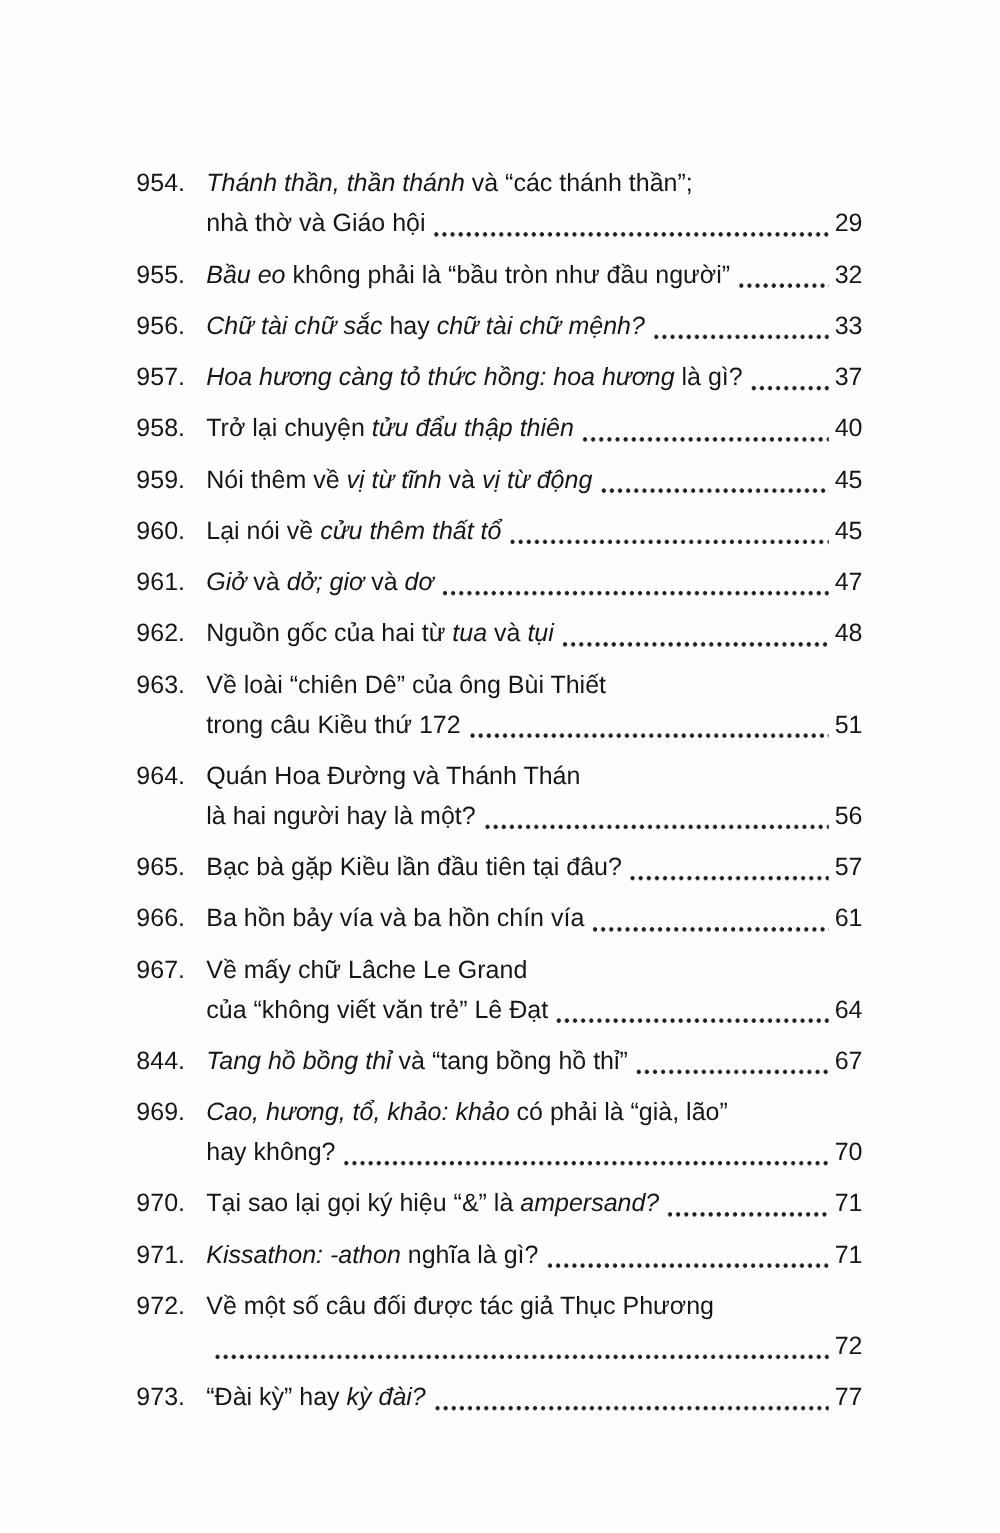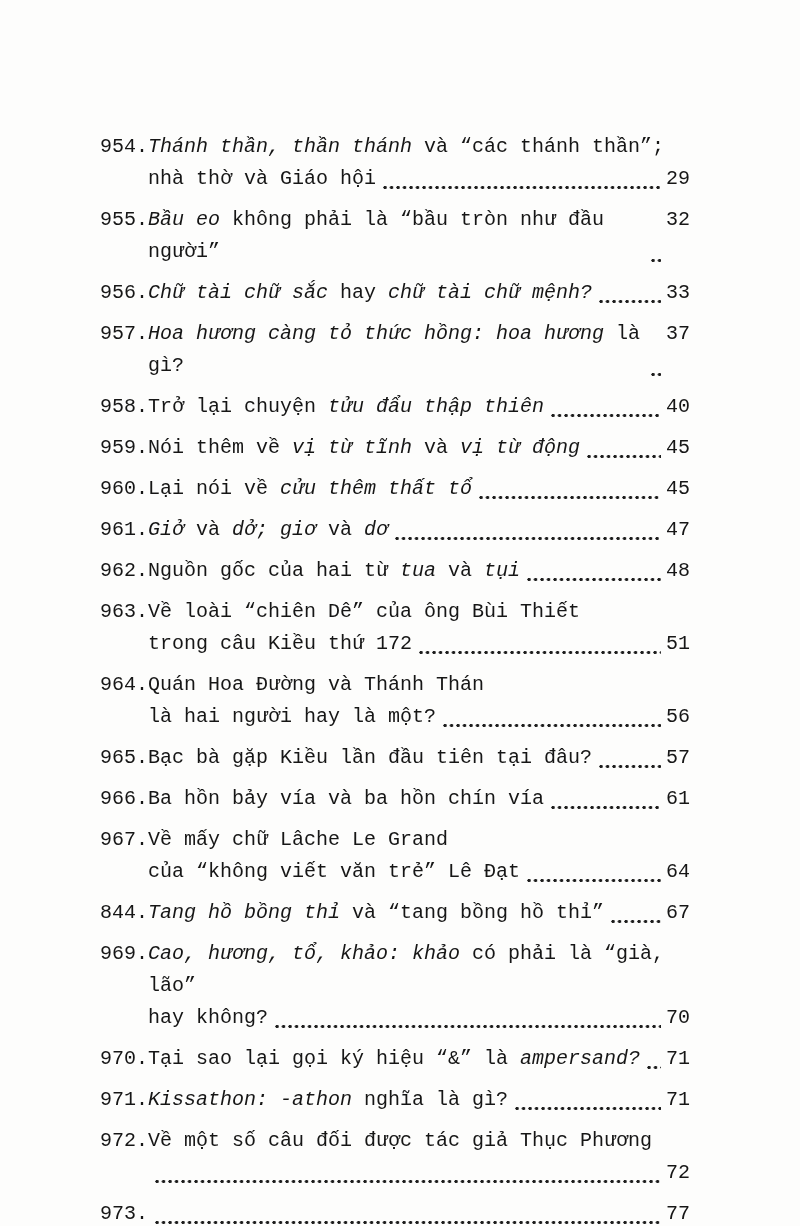--- a/index.html
+++ b/index.html
@@ -7,21 +7,21 @@
     padding: 0;
     background: #ffffff;
   }
   .page {
     position: relative;
     box-sizing: border-box;
     width: 800px;
     height: 1226px;
     background: #fdfdfc;
     color: #161616;
-    font-family: Liberation Mono, monospace;
+    font-family: Liberation Sans, sans-serif;
     font-size: 20px;
     line-height: 32px;
     padding: 131px 110px 0 100px;
     overflow: hidden;
   }
   .toc {
     list-style: none;
     margin: 0;
     padding: 0;
   }
@@ -30,20 +30,21 @@
     align-items: flex-start;
     margin-bottom: 9px;
   }
   .toc-entry .num {
     flex: none;
     width: 48px;
     text-align: right;
   }
   .toc-entry .body {
     flex: 1 1 auto;
+    margin-left: 17px;
     min-width: 0;
   }
   .line {
     display: flex;
   }
   .line .txt {
     white-space: pre-wrap;
   }
   .seg-italic { font-style: italic; }
   .seg-roman  { font-style: normal; }
@@ -271,19 +272,20 @@
           <div class="line">
             <span class="dots"></span>
             <span class="pg">72</span>
           </div>
         </div>
       </li>
       <li class="toc-entry">
         <div class="num">973.</div>
         <div class="body">
           <div class="line">
+            <span class="txt"><span class="seg-roman">“Đài kỳ” hay </span><span class="seg-italic">kỳ đài?</span></span>
             <span class="dots"></span>
             <span class="pg">77</span>
           </div>
         </div>
       </li>
     </ol>
 </div>
 
 </body></html>

